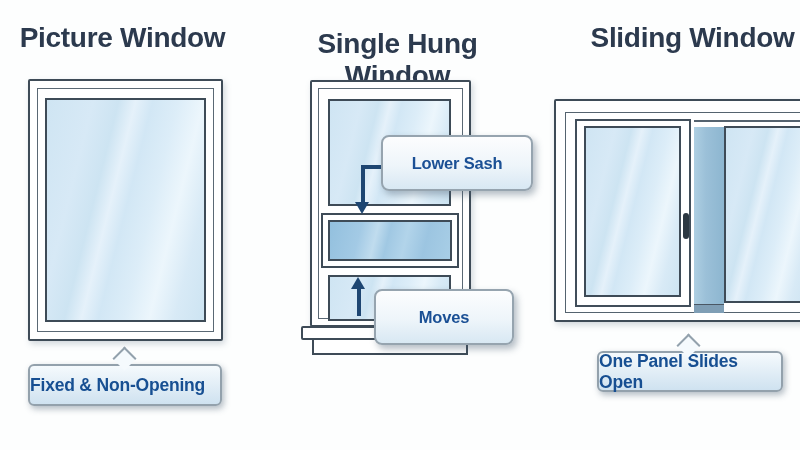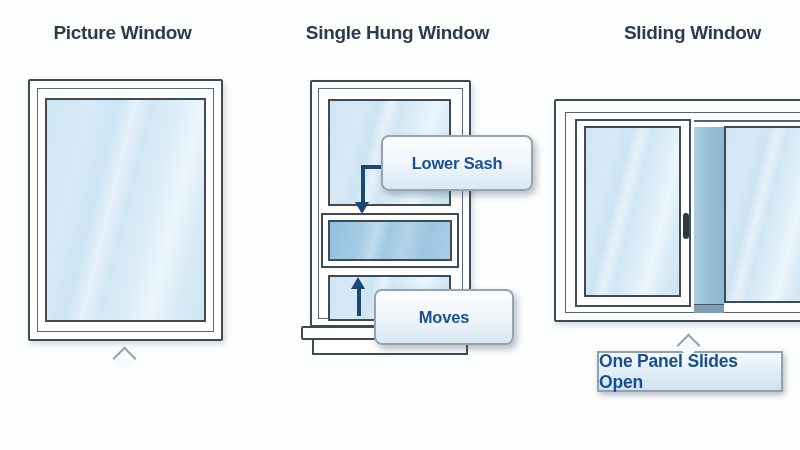--- a/index.html
+++ b/index.html
@@ -1,25 +1,25 @@
 <!DOCTYPE html>
 <html><head>
 <meta charset="utf-8">
 <style>
   html,body{margin:0;padding:0;}
   #canvas{
     position:relative;width:800px;height:450px;overflow:hidden;
     background:#fdfefe;font-family:"Liberation Sans",sans-serif;
   }
   .title{
-    position:absolute;text-align:center;font-size:19px;font-weight:bold;
+    position:absolute;text-align:center;font-size:28px;font-weight:bold;
     color:#2c3a4e;letter-spacing:-0.3px;
   }
   #t1{left:10px;top:22px;width:225px;}
-  #t2{left:285px;top:22px;width:225px;}
+  #t2{left:285px;top:28px;width:225px;}
   #t3{left:580px;top:22px;width:225px;}
 
   .frame{
     position:absolute;background:#ffffff;border:2.5px solid #3e4b57;border-radius:2px;
     box-shadow:2px 3px 6px rgba(96,115,132,0.28);
   }
   .inner-line{position:absolute;border:1.5px solid #5a6874;}
   .pane{position:absolute;border:2.5px solid #3e4b57;}
   .glass-light{
     background:linear-gradient(104deg,
@@ -83,21 +83,21 @@
     background:#55636f;z-index:1;}
   #sl-gap{position:absolute;left:694px;top:127px;width:30px;height:177px;
     background:linear-gradient(90deg,#aecfe2 0%,#9bc0d8 40%,#8db6d0 100%);z-index:2;}
   #sl-gap-bottom{position:absolute;left:694px;top:304px;width:30px;height:8px;
     background:#7f9eb5;border-top:1.5px solid #4a5764;z-index:2;}
   #sl-right-glass{position:absolute;left:724px;top:126px;width:82px;height:173px;
     border:2.5px solid #3e4b57;z-index:2;}
 
   
   .caption{
-    position:absolute;border:2px solid #93a1ac;border-radius:0;
+    position:absolute;border:2px solid #93a1ac;border-radius:6px;
     background:linear-gradient(180deg,#f5fafd 0%,#e4eff7 45%,#cfe2f0 100%);
     box-shadow:2px 3px 6px rgba(70,90,110,0.4);
     display:flex;align-items:center;
     color:#174f92;font-weight:bold;font-size:17.5px;letter-spacing:-0.2px;z-index:4;
   }
   .caret{
     position:absolute;width:15px;height:15px;transform:rotate(45deg);
     border-top:2px solid #93a1ac;border-left:2px solid #93a1ac;
     background:#f5fafd;z-index:6;
   }
@@ -112,20 +112,23 @@
 <div id="canvas">
 
   <div class="title" id="t1">Picture Window</div>
 
   <div class="frame" id="pw">
     <div class="inner-line"></div>
     <div class="pane glass-light" id="pw-glass"></div>
   </div>
 
   <div class="caret" id="caret1"></div>
+  <div class="caption" id="cap1">
+    <span>Fixed &amp; Non-Opening</span>
+  </div>
 
   <div class="title" id="t2">Single Hung Window</div>
 
   <div class="frame" id="sh">
     <div class="inner-line"></div>
     <div class="pane glass-light" id="sh-upper-glass"></div>
     <div class="pane" id="sh-lower-sash">
       <div class="pane glass-dark" id="sh-lower-glass"></div>
     </div>
     <div class="pane glass-light" id="sh-bottom-glass"></div>

